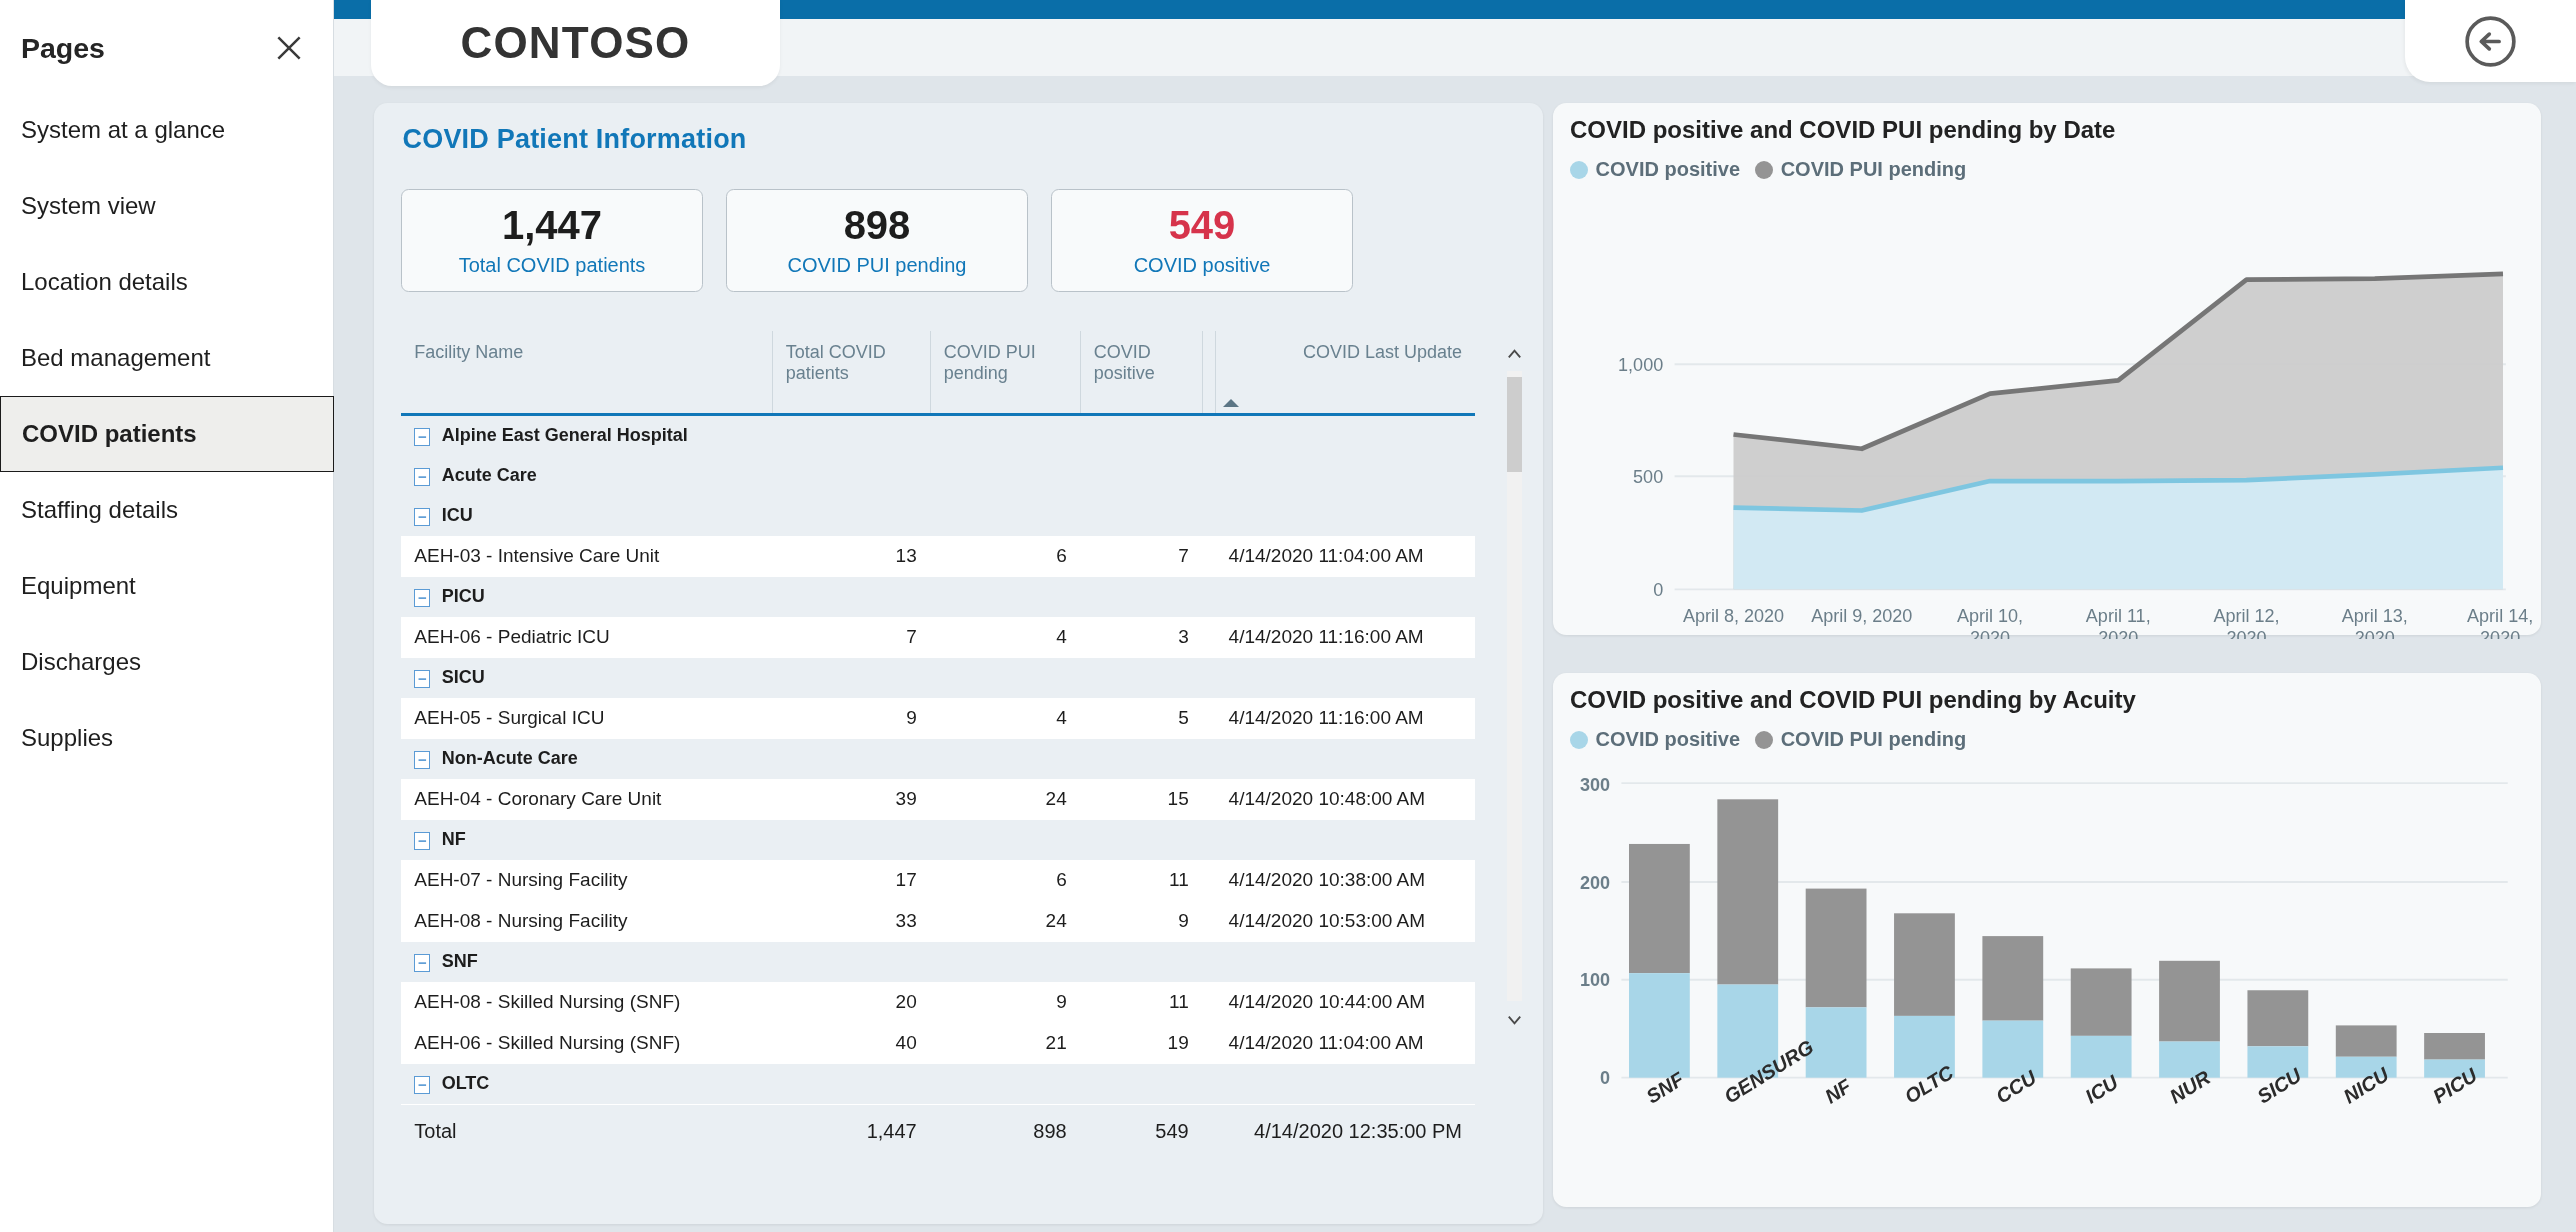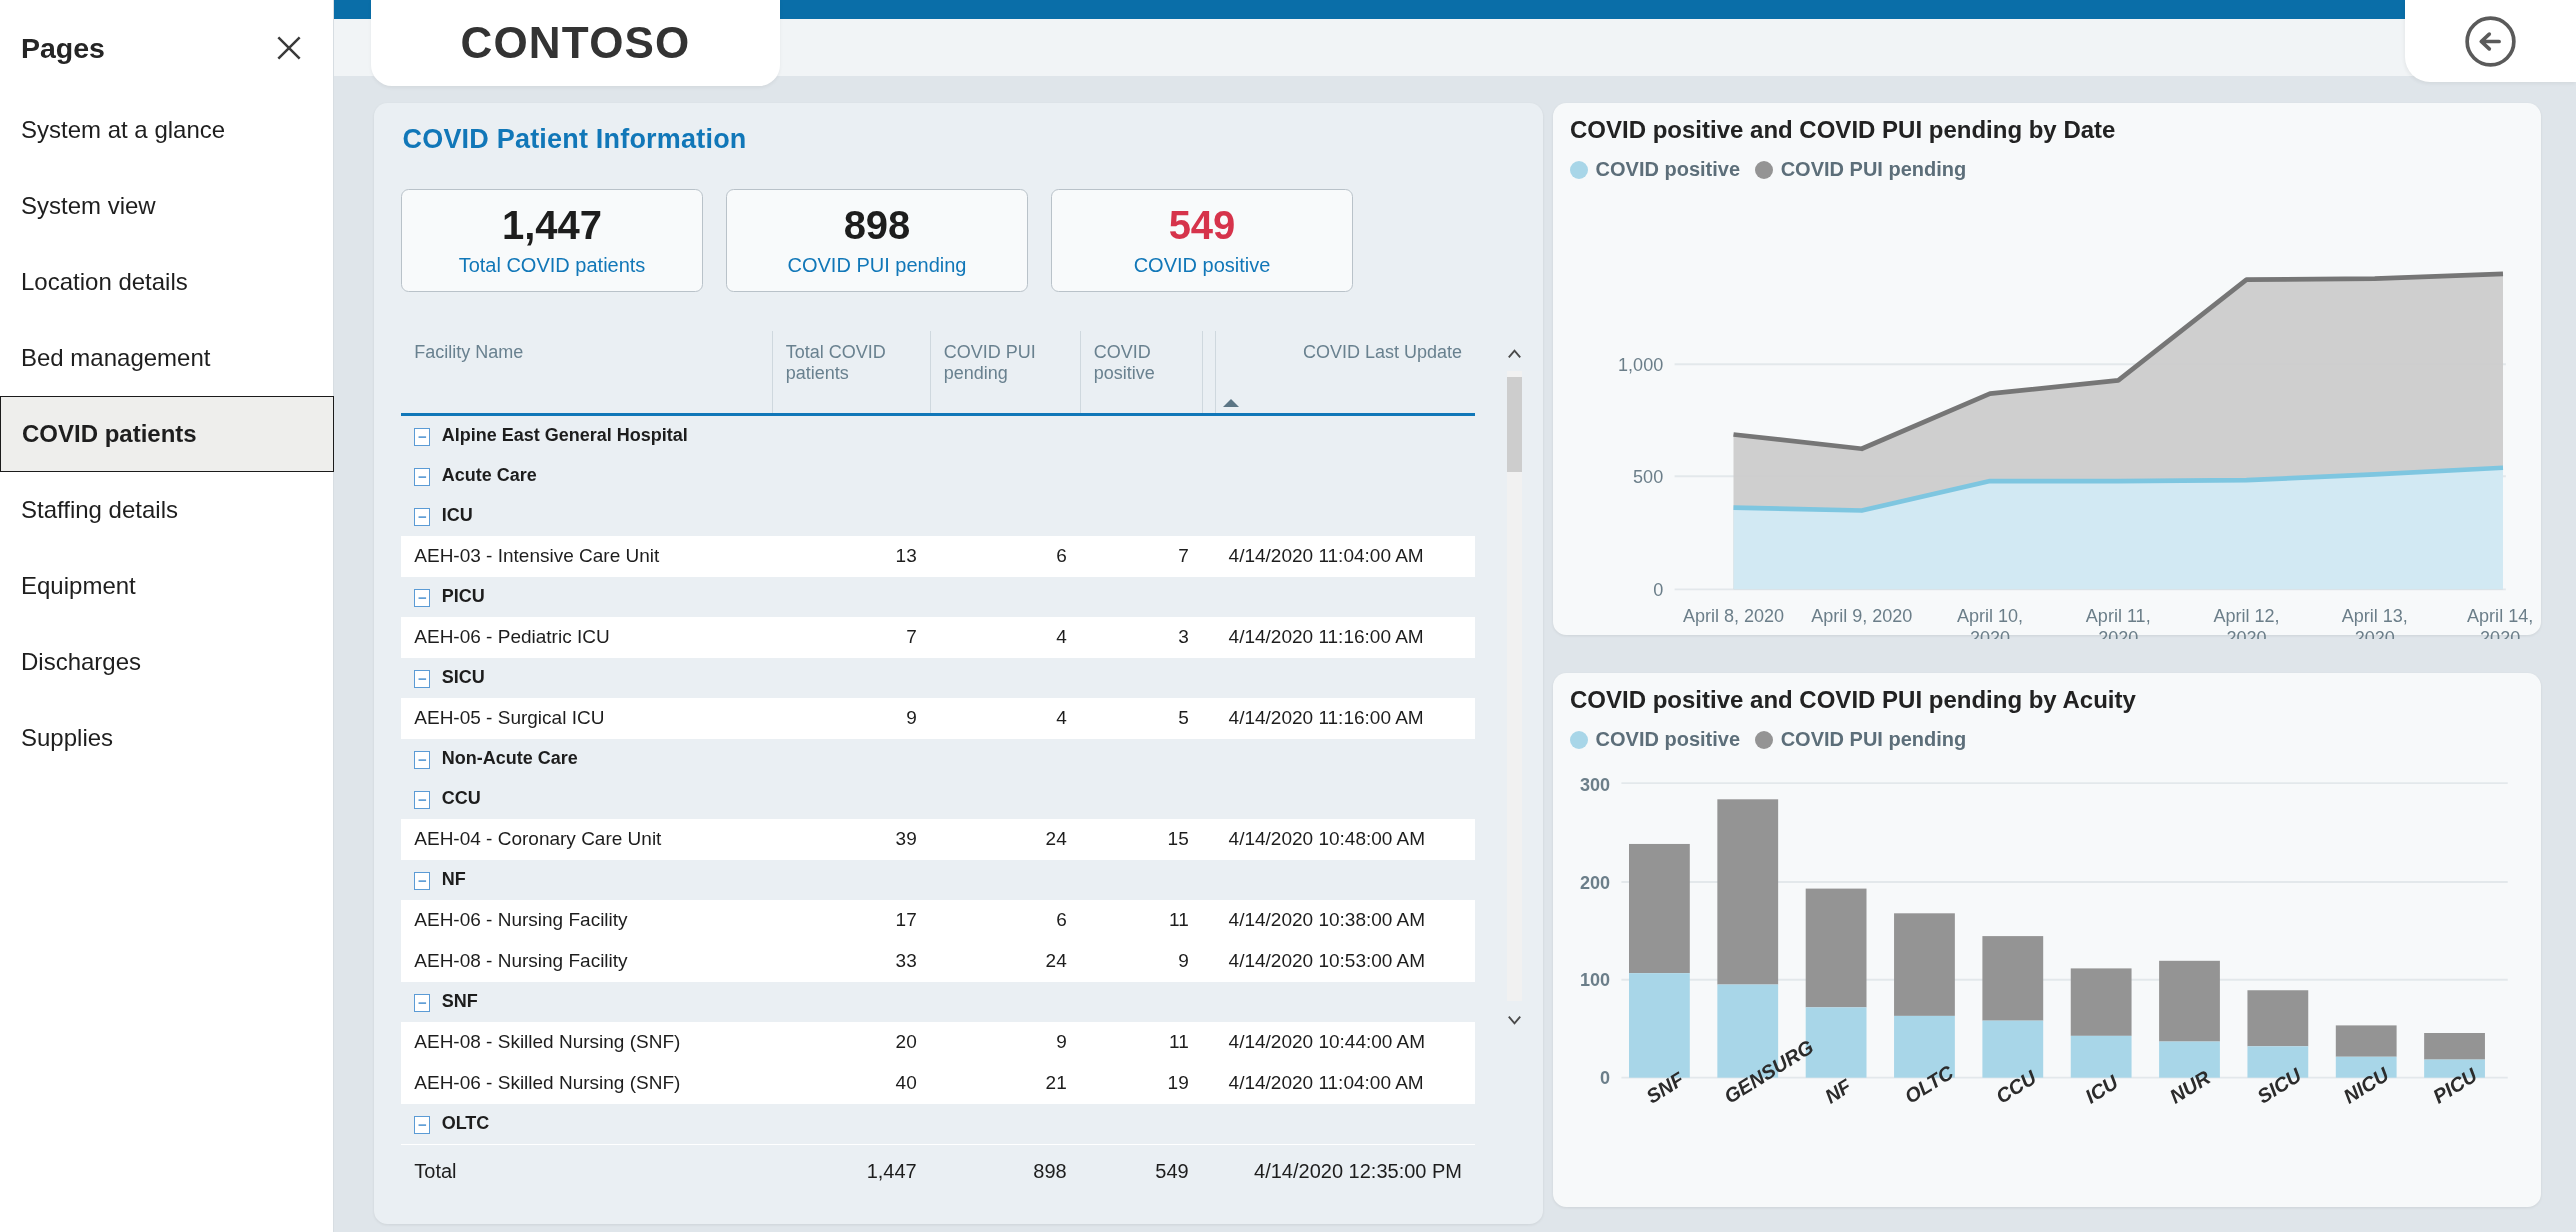--- a/index.html
+++ b/index.html
@@ -307,36 +307,33 @@
             <td class="ind4">AEH-05 - Surgical ICU</td>
             <td class="num">9</td>
             <td class="num">4</td>
             <td class="pos">5</td>
             <td></td>
             <td class="upd">4/14/2020 11:16:00 AM</td>
           </tr>
           <tr class="group">
             <td class="ind2" colspan="6"><span class="tree-toggle">−</span><span>Non-Acute Care</span></td>
           </tr>
-          <tr class="group">
-            <td class="ind3" colspan="6"><span class="tree-toggle">−</span><span>CCU</span></td>
-          </tr>
           <tr class="leaf">
             <td class="ind4">AEH-04 - Coronary Care Unit</td>
             <td class="num">39</td>
             <td class="num">24</td>
             <td class="pos">15</td>
             <td></td>
             <td class="upd">4/14/2020 10:48:00 AM</td>
           </tr>
           <tr class="group">
             <td class="ind3" colspan="6"><span class="tree-toggle">−</span><span>NF</span></td>
           </tr>
           <tr class="leaf">
-            <td class="ind4">AEH-06 - Nursing Facility</td>
+            <td class="ind4">AEH-07 - Nursing Facility</td>
             <td class="num">17</td>
             <td class="num">6</td>
             <td class="pos">11</td>
             <td></td>
             <td class="upd">4/14/2020 10:38:00 AM</td>
           </tr>
           <tr class="leaf">
             <td class="ind4">AEH-08 - Nursing Facility</td>
             <td class="num">33</td>
             <td class="num">24</td>

